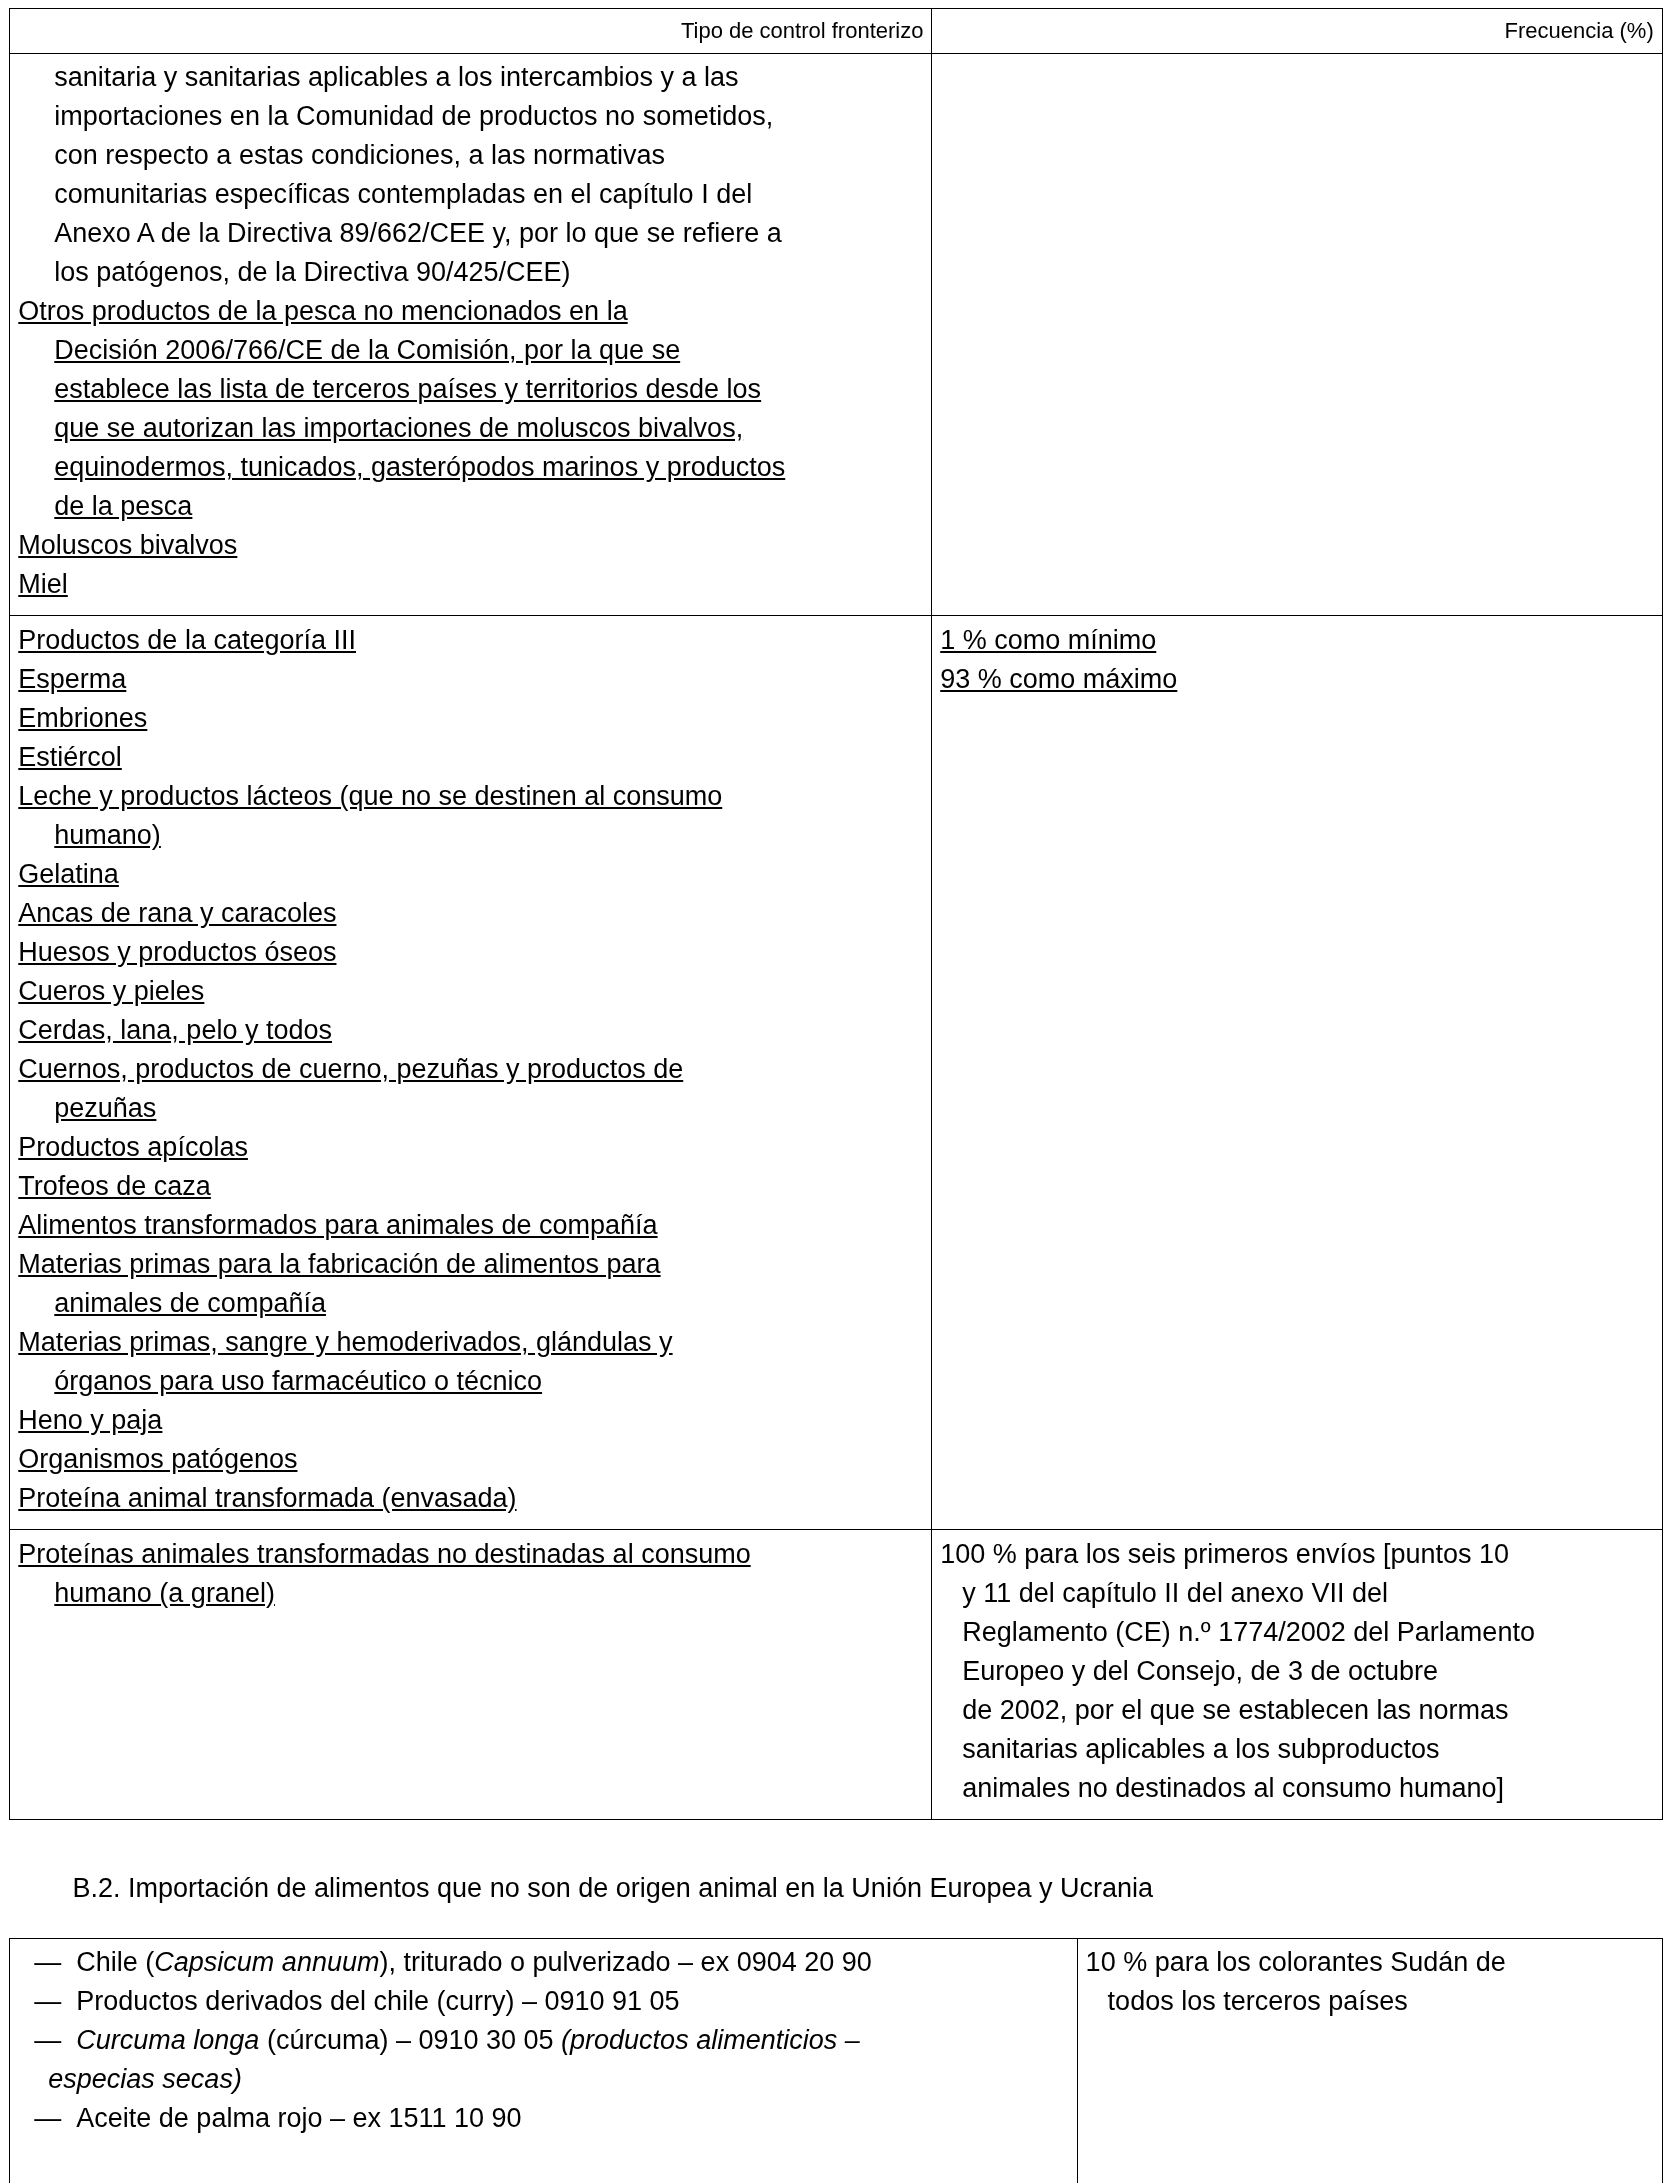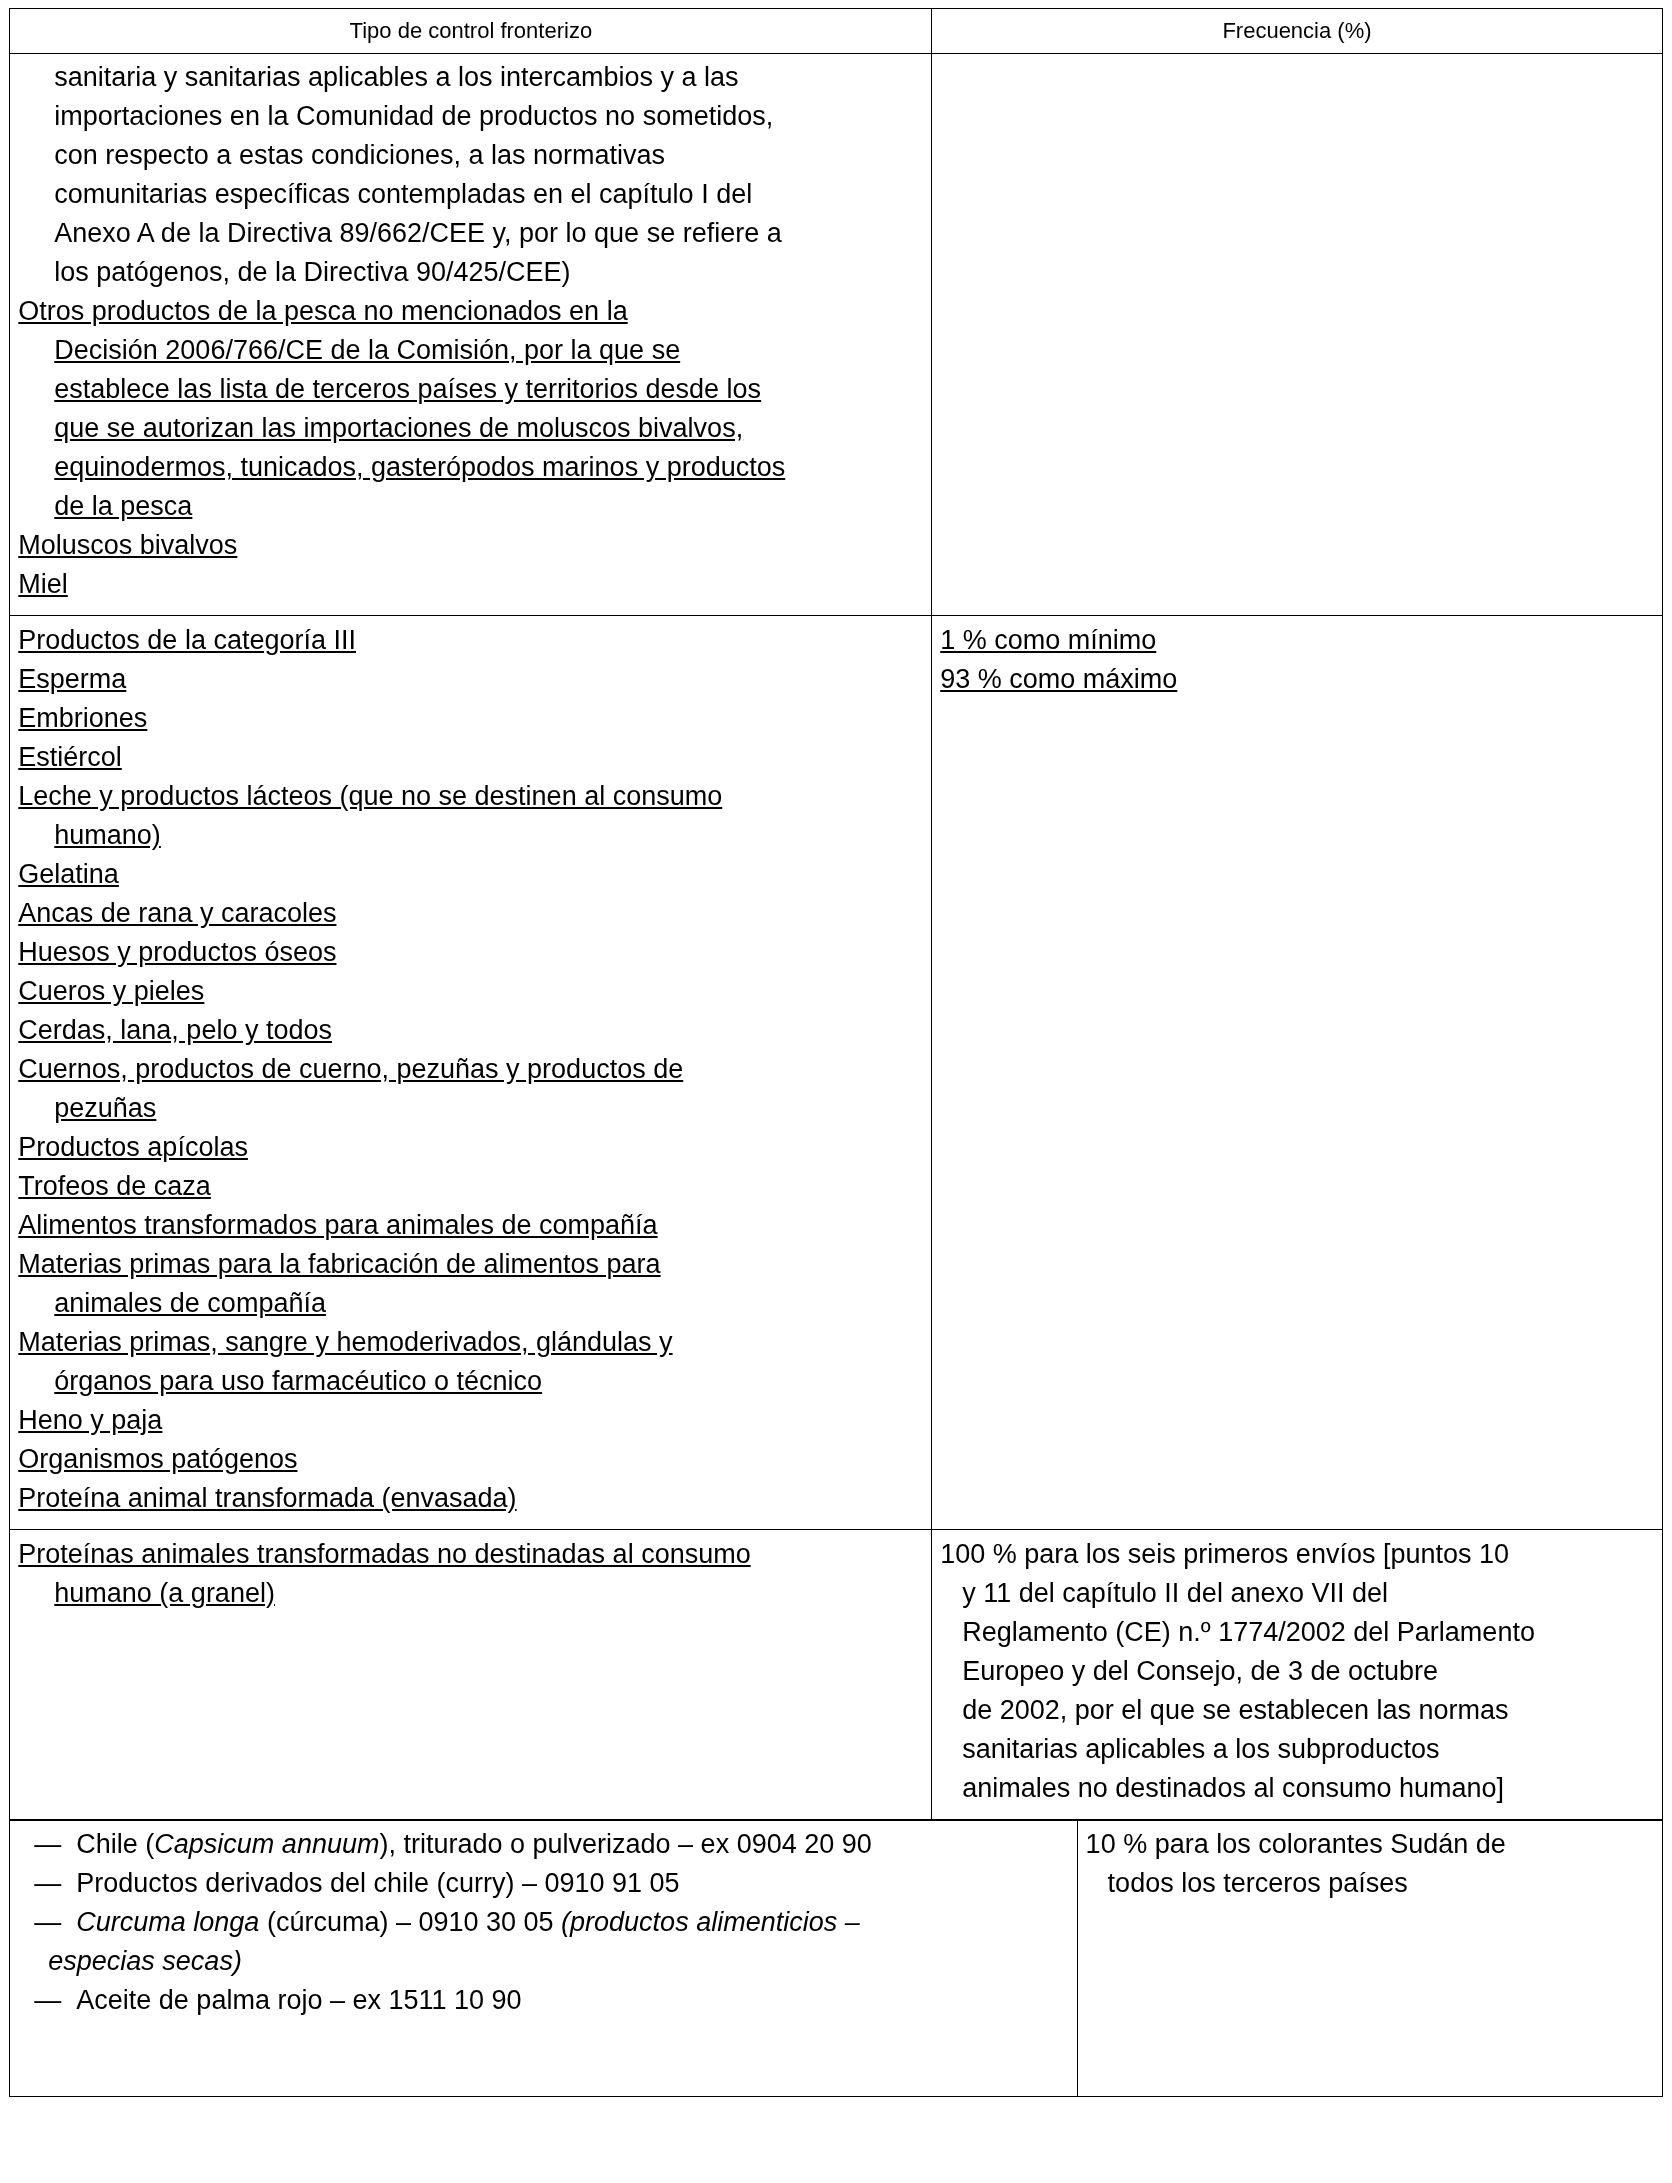--- a/index.html
+++ b/index.html
@@ -24,21 +24,21 @@
   }
   table.tbl th,
   table.tbl td {
     border: 1.6px solid #000000;
     vertical-align: top;
     box-sizing: border-box;
   }
   table.tbl th {
     font-weight: normal;
     font-size: 22px;
-    text-align: center;
+    text-align: right;
     padding: 9.4px 7.9px;
     line-height: 25px;
   }
   table.tbl td {
     font-size: 27px;
     padding: 4.7px 7.9px 11px 7.9px;
   }
   table.tbl2 td {
     padding-bottom: 76px;
   }
@@ -140,20 +140,21 @@
 Reglamento (CE) n.º 1774/2002 del Parlamento
 Europeo y del Consejo, de 3 de octubre
 de 2002, por el que se establecen las normas
 sanitarias aplicables a los subproductos
 animales no destinados al consumo humano]</span></div>
           </td>
         </tr>
       </tbody>
   </table>
 
+  <div class="b2-heading">B.2. Importación de alimentos que no son de origen animal en la Unión Europea y Ucrania</div>
 
   <table class="tbl tbl2">
     <colgroup>
       <col style="width:64.6%">
       <col style="width:35.4%">
     </colgroup>
     <tbody id="t2body">
         <tr>
           <td>
             <div class="line dash-hang"><span>—&nbsp;&nbsp;</span><span>Chile (</span><span class="it">Capsicum annuum</span><span>), triturado o pulverizado – ex 0904 20 90</span></div>

